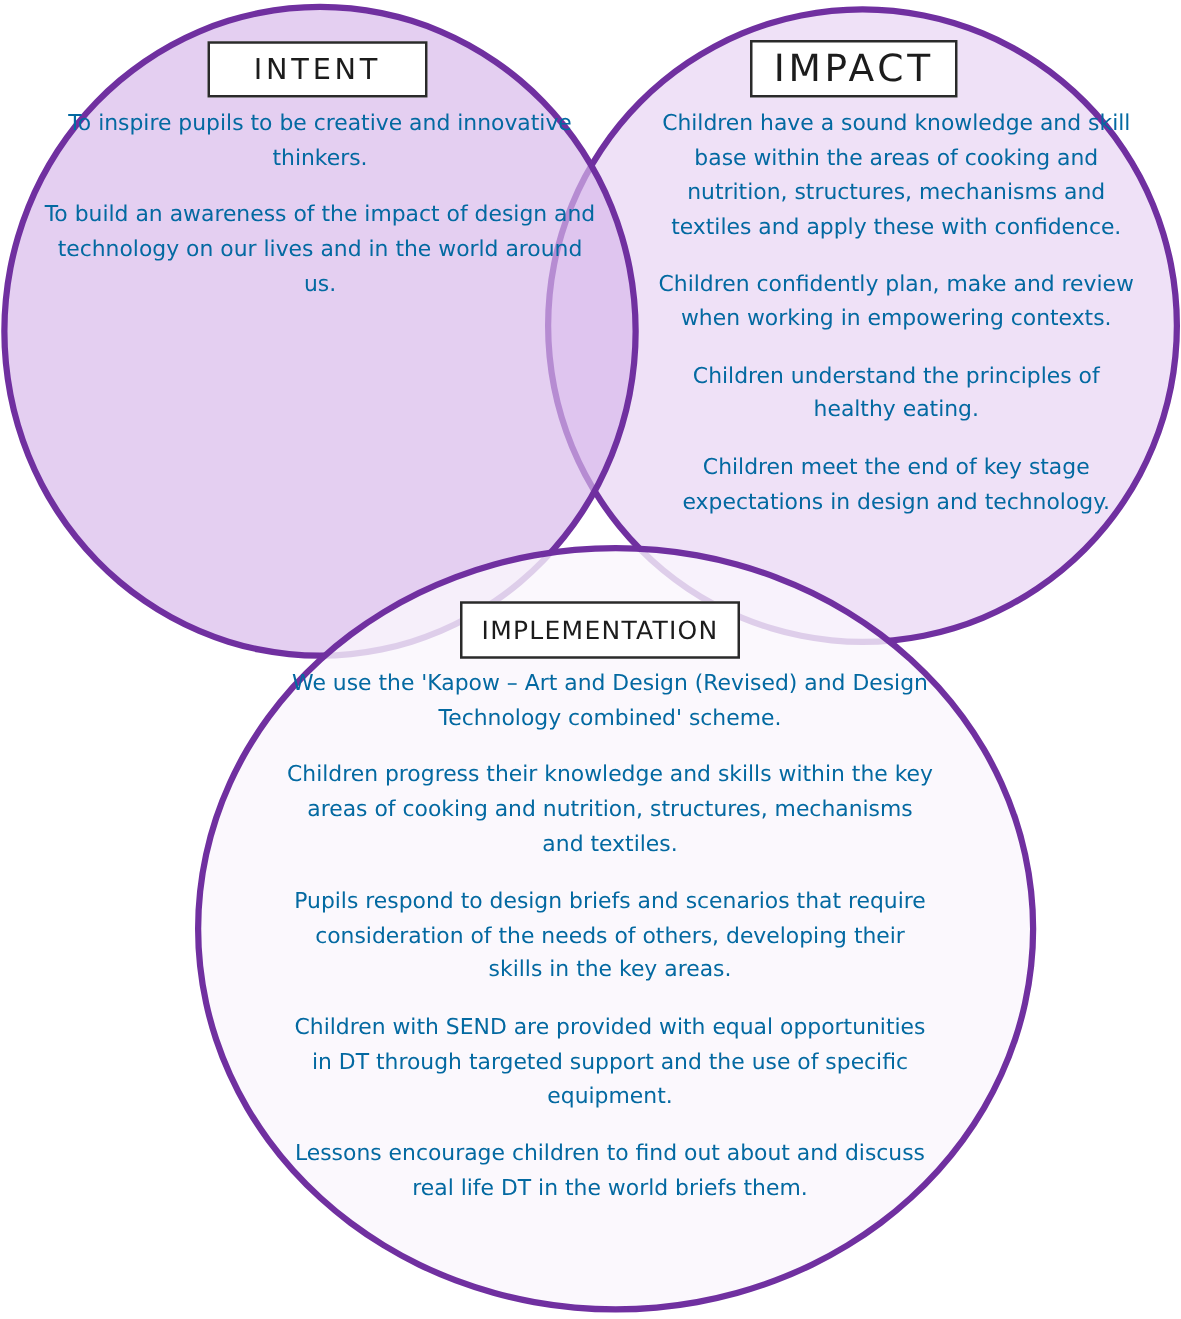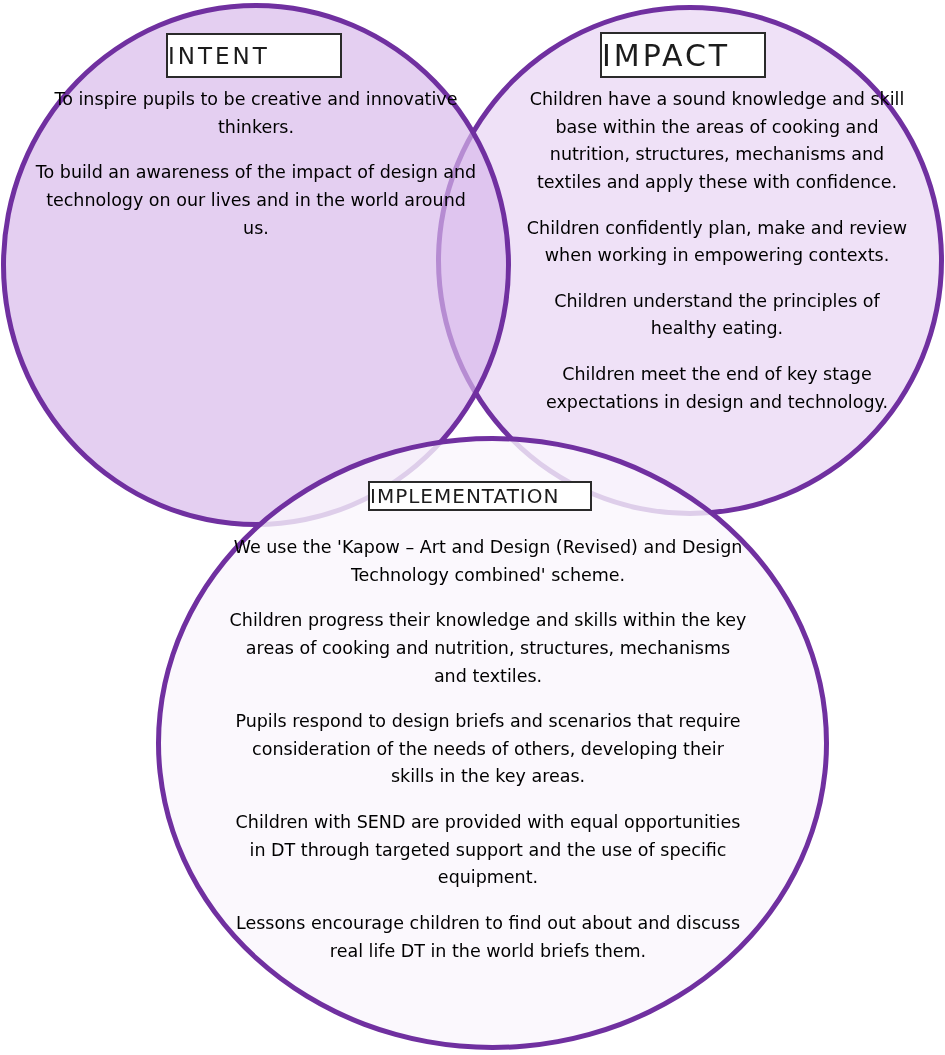--- a/index.html
+++ b/index.html
@@ -41,46 +41,46 @@
     z-index: 3;
   }
   
   .title-box {
     position: absolute;
     background: #ffffff;
     border: 2px solid #2a2a2a;
     box-sizing: border-box;
     display: flex;
     align-items: center;
-    justify-content: flex-start;
+    justify-content: center;
     z-index: 6;
     color: #1c1c1c;
     font-weight: normal;
   }
   .box-intent {
     left: 166px; top: 33px;
     width: 176px; height: 45px;
     font-size: 23px; letter-spacing: 3px;
   }
   .box-impact {
     left: 600px; top: 32px;
     width: 166px; height: 46px;
     font-size: 30px; letter-spacing: 3px;
   }
   .box-implementation {
     left: 368px; top: 481px;
-    width: 224px; height: 30px;
+    width: 224px; height: 46px;
     font-size: 20px; letter-spacing: 1px;
   }
   
   .text-stack {
     position: absolute;
     z-index: 5;
     text-align: center;
-    color: #000000;
+    color: #0369a1;
   }
   .text-stack p {
     margin: 0 0 18px 0;
     font-size: 17.5px;
     line-height: 1.58;
   }
   .stack-intent {
     left: 35px; top: 86px; width: 442px;
   }
   .stack-impact {

